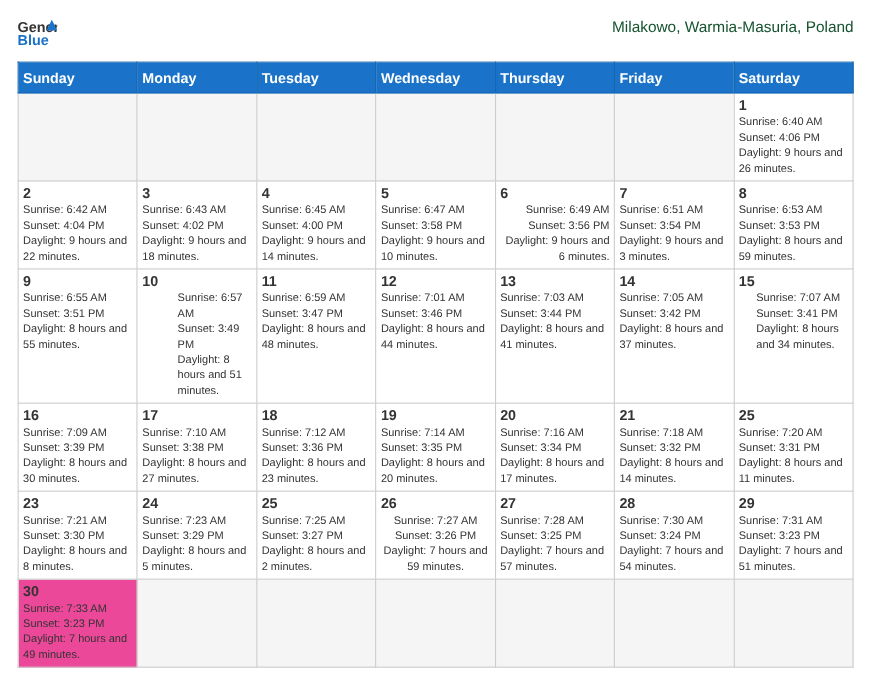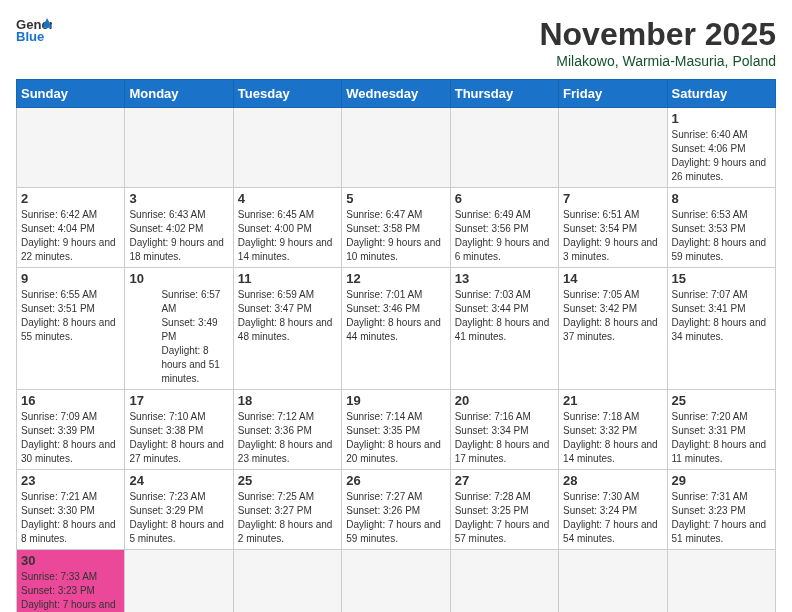--- a/index.html
+++ b/index.html
@@ -87,21 +87,20 @@
 
 <div class="header">
   <div class="logo">
     <svg class="logo-icon" viewBox="0 0 44 36" xmlns="http://www.w3.org/2000/svg">
       <text x="0" y="16" font-size="16" font-weight="bold" fill="#333" font-family="Arial">General</text>
       <text x="0" y="30" font-size="16" font-weight="bold" fill="#1a73c8" font-family="Arial">Blue</text>
       <polygon points="38,2 44,14 32,14" fill="#1a73c8"></polygon>
     </svg>
   </div>
   <div class="title-block">
-    <div class="month-title">November 2025</div>
     <div class="location">Milakowo, Warmia-Masuria, Poland</div>
   </div>
 </div>
 
 <table class="calendar">
   <thead>
     <tr>
       <th>Sunday</th>
       <th>Monday</th>
       <th>Tuesday</th>
@@ -146,21 +145,21 @@
 Daylight: 9 hours and 14 minutes.</div>
         </td>
         <td>
           <span class="day-number">5</span>
           <div class="day-info" style="white-space: pre-line;">Sunrise: 6:47 AM
 Sunset: 3:58 PM
 Daylight: 9 hours and 10 minutes.</div>
         </td>
         <td>
           <span class="day-number">6</span>
-          <div class="day-info" style="white-space: pre-line;">Sunrise: 6:49 AM
+          <div class="day-info" style="white-space: pre-line; text-align: right;">Sunrise: 6:49 AM
 Sunset: 3:56 PM
 Daylight: 9 hours and 6 minutes.</div>
         </td>
         <td>
           <span class="day-number">7</span>
           <div class="day-info" style="white-space: pre-line;">Sunrise: 6:51 AM
 Sunset: 3:54 PM
 Daylight: 9 hours and 3 minutes.</div>
         </td>
         <td>
@@ -202,21 +201,21 @@
 Daylight: 8 hours and 41 minutes.</div>
         </td>
         <td>
           <span class="day-number">14</span>
           <div class="day-info" style="white-space: pre-line;">Sunrise: 7:05 AM
 Sunset: 3:42 PM
 Daylight: 8 hours and 37 minutes.</div>
         </td>
         <td>
           <span class="day-number">15</span>
-          <div class="day-info" style="white-space: pre-line;">Sunrise: 7:07 AM
+          <div class="day-info" style="white-space: pre-line; margin-left: 16px;">Sunrise: 7:07 AM
 Sunset: 3:41 PM
 Daylight: 8 hours and 34 minutes.</div>
         </td>
       </tr>
       <tr>
         <td>
           <span class="day-number">16</span>
           <div class="day-info" style="white-space: pre-line;">Sunrise: 7:09 AM
 Sunset: 3:39 PM
 Daylight: 8 hours and 30 minutes.</div>
@@ -272,21 +271,21 @@
 Daylight: 8 hours and 5 minutes.</div>
         </td>
         <td>
           <span class="day-number">25</span>
           <div class="day-info" style="white-space: pre-line;">Sunrise: 7:25 AM
 Sunset: 3:27 PM
 Daylight: 8 hours and 2 minutes.</div>
         </td>
         <td>
           <span class="day-number">26</span>
-          <div class="day-info" style="white-space: pre-line;">Sunrise: 7:27 AM
+          <div class="day-info" style="white-space: pre-line; text-align: center;">Sunrise: 7:27 AM
 Sunset: 3:26 PM
 Daylight: 7 hours and 59 minutes.</div>
         </td>
         <td>
           <span class="day-number">27</span>
           <div class="day-info" style="white-space: pre-line;">Sunrise: 7:28 AM
 Sunset: 3:25 PM
 Daylight: 7 hours and 57 minutes.</div>
         </td>
         <td>

